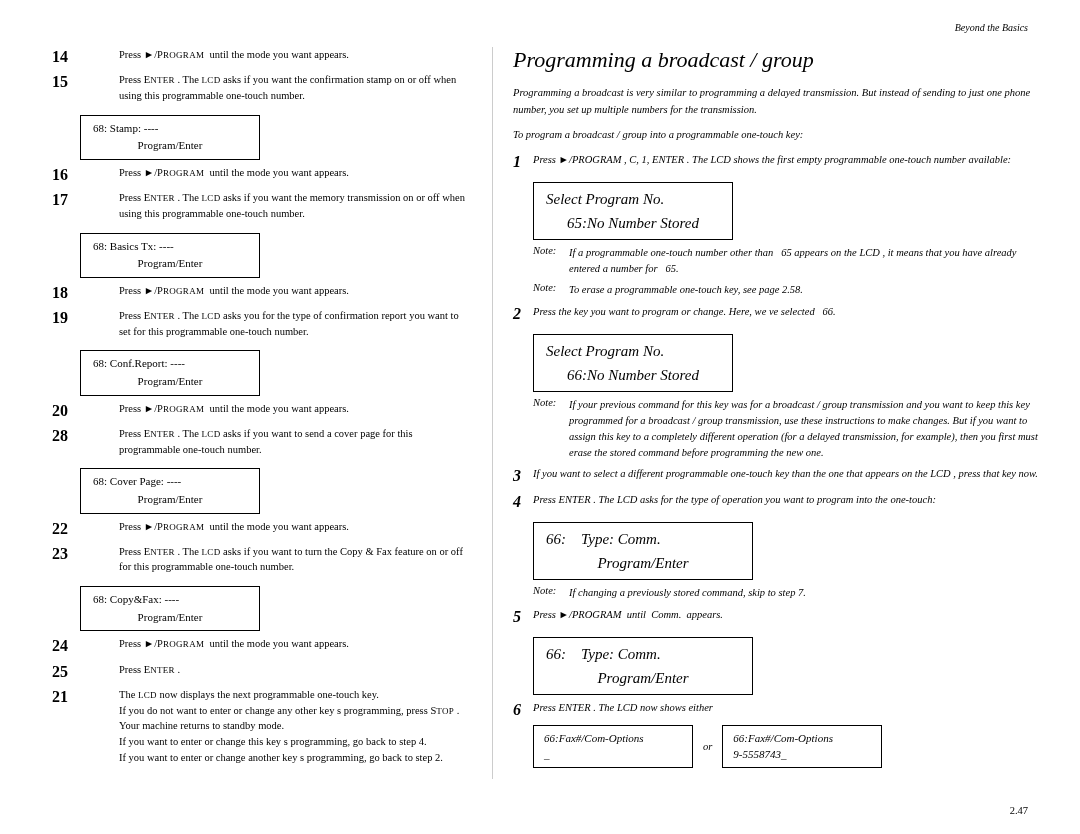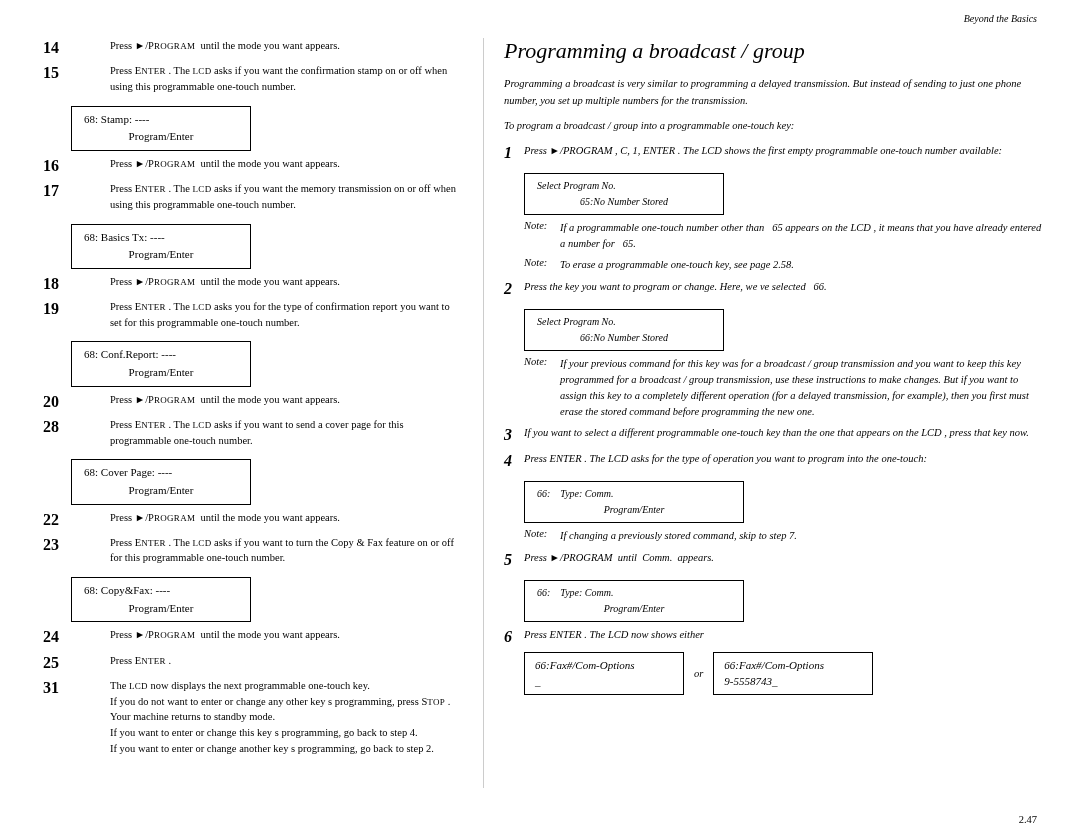--- a/index.html
+++ b/index.html
@@ -12,21 +12,21 @@
       height: 834px;
       overflow: hidden;
       position: relative;
     }
 
     .page-container {
       width: 1080px;
       height: 834px;
       display: flex;
       flex-direction: column;
-      padding: 3px;
+      padding: 12px;
     }
 
     
     .page-header {
       display: flex;
       justify-content: flex-end;
       padding: 10px 40px 4px 40px;
       border-bottom: none;
     }
 
@@ -154,21 +154,21 @@
       font-size: 10.5px;
       line-height: 1.5;
       flex: 1;
     }
 
     .lcd-box-right {
       border: 1.5px solid #000;
       padding: 4px 12px;
       margin: 5px 0 5px 20px;
       text-align: center;
-      font-size: 10px;
+      font-size: 15px;
       line-height: 1.6;
       display: inline-block;
       min-width: 200px;
     }
 
     .lcd-box-right .line1 {
       display: block;
       text-align: left;
     }
 
@@ -315,21 +315,21 @@
       </div>
 
       
       <div class="step-row">
         <span class="step-number">25</span>
         <span class="step-text">Press E<span class="small-caps">NTER</span> .</span>
       </div>
 
       
       <div class="step-row">
-        <span class="step-number">31</span>
+        <span class="step-number">21</span>
         <div style="flex:1">
           <div class="step-text">The <span class="small-caps">LCD</span> now displays the next programmable one-touch key.</div>
           <div class="step-text">If you  do not want to enter or change  any other key s programming, press S<span class="small-caps">TOP</span> .</div>
           <div class="step-text">Your machine returns to standby mode.</div>
           <div class="step-text">If you want to enter or change this key s programming, go back to step 4.</div>
           <div class="step-text">If you want to enter or change  another key s programming, go back to step 2.</div>
         </div>
       </div>
 
     </div>

